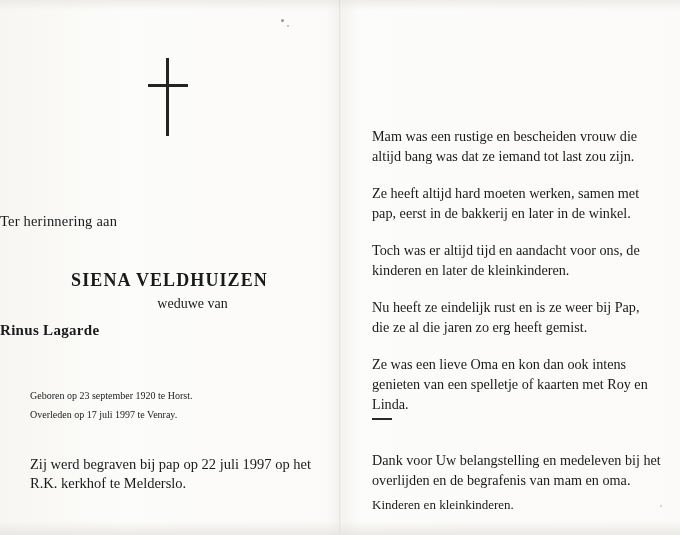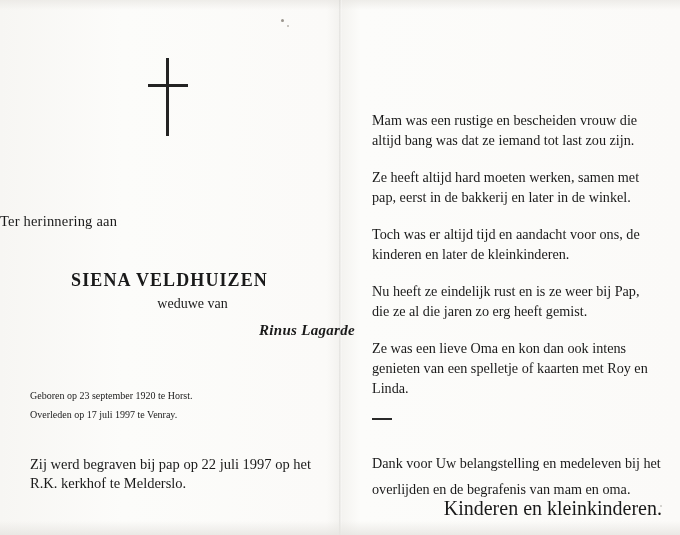--- a/index.html
+++ b/index.html
@@ -107,28 +107,27 @@
     position: absolute;
     left: 0;
     top: 296px;
     width: 339px;
     text-align: center;
     font-size: 14px;
     margin-left: 23px;
   }
   .spouse-name {
     position: absolute;
-    left: 16px;
+    left: 0;
     top: 322px;
     width: 339px;
-    text-align: right;
+    text-align: left;
     font-size: 15px;
     font-weight: bold;
     letter-spacing: .3px;
-    font-style: italic;
   }
   .dates {
     position: absolute;
     left: 30px;
     top: 386px;
     width: 300px;
     font-size: 10px;
     line-height: 19px;
   }
   .burial {
@@ -150,46 +149,46 @@
   }
   .body-text {
     position: absolute;
     left: 30px;
     top: 110px;
     width: 282px;
     font-size: 14.2px;
     line-height: 20px;
   }
   .body-text p {
-    margin: 0 0 17px 0;
+    margin: 16px 0 17px 0;
     text-align: left;
   }
   .rule {
     position: absolute;
     left: 30px;
     top: 418px;
     width: 20px;
     height: 1.5px;
     background: #2a2a2a;
   }
   .thanks {
     position: absolute;
     left: 30px;
     top: 450px;
     width: 290px;
     font-size: 14.2px;
-    line-height: 26px;
+    line-height: 20px;
   }
   .signoff {
     position: absolute;
     left: 30px;
     top: 497px;
     width: 290px;
-    text-align: right;
-    font-size: 20px;
+    text-align: left;
+    font-size: 13px;
   }
 </style>
 </head>
 <body>
 
 <div class="card">
 
   <div class="edge-top"></div>
   <div class="fold"></div>
   <div class="edge-bottom"></div>

